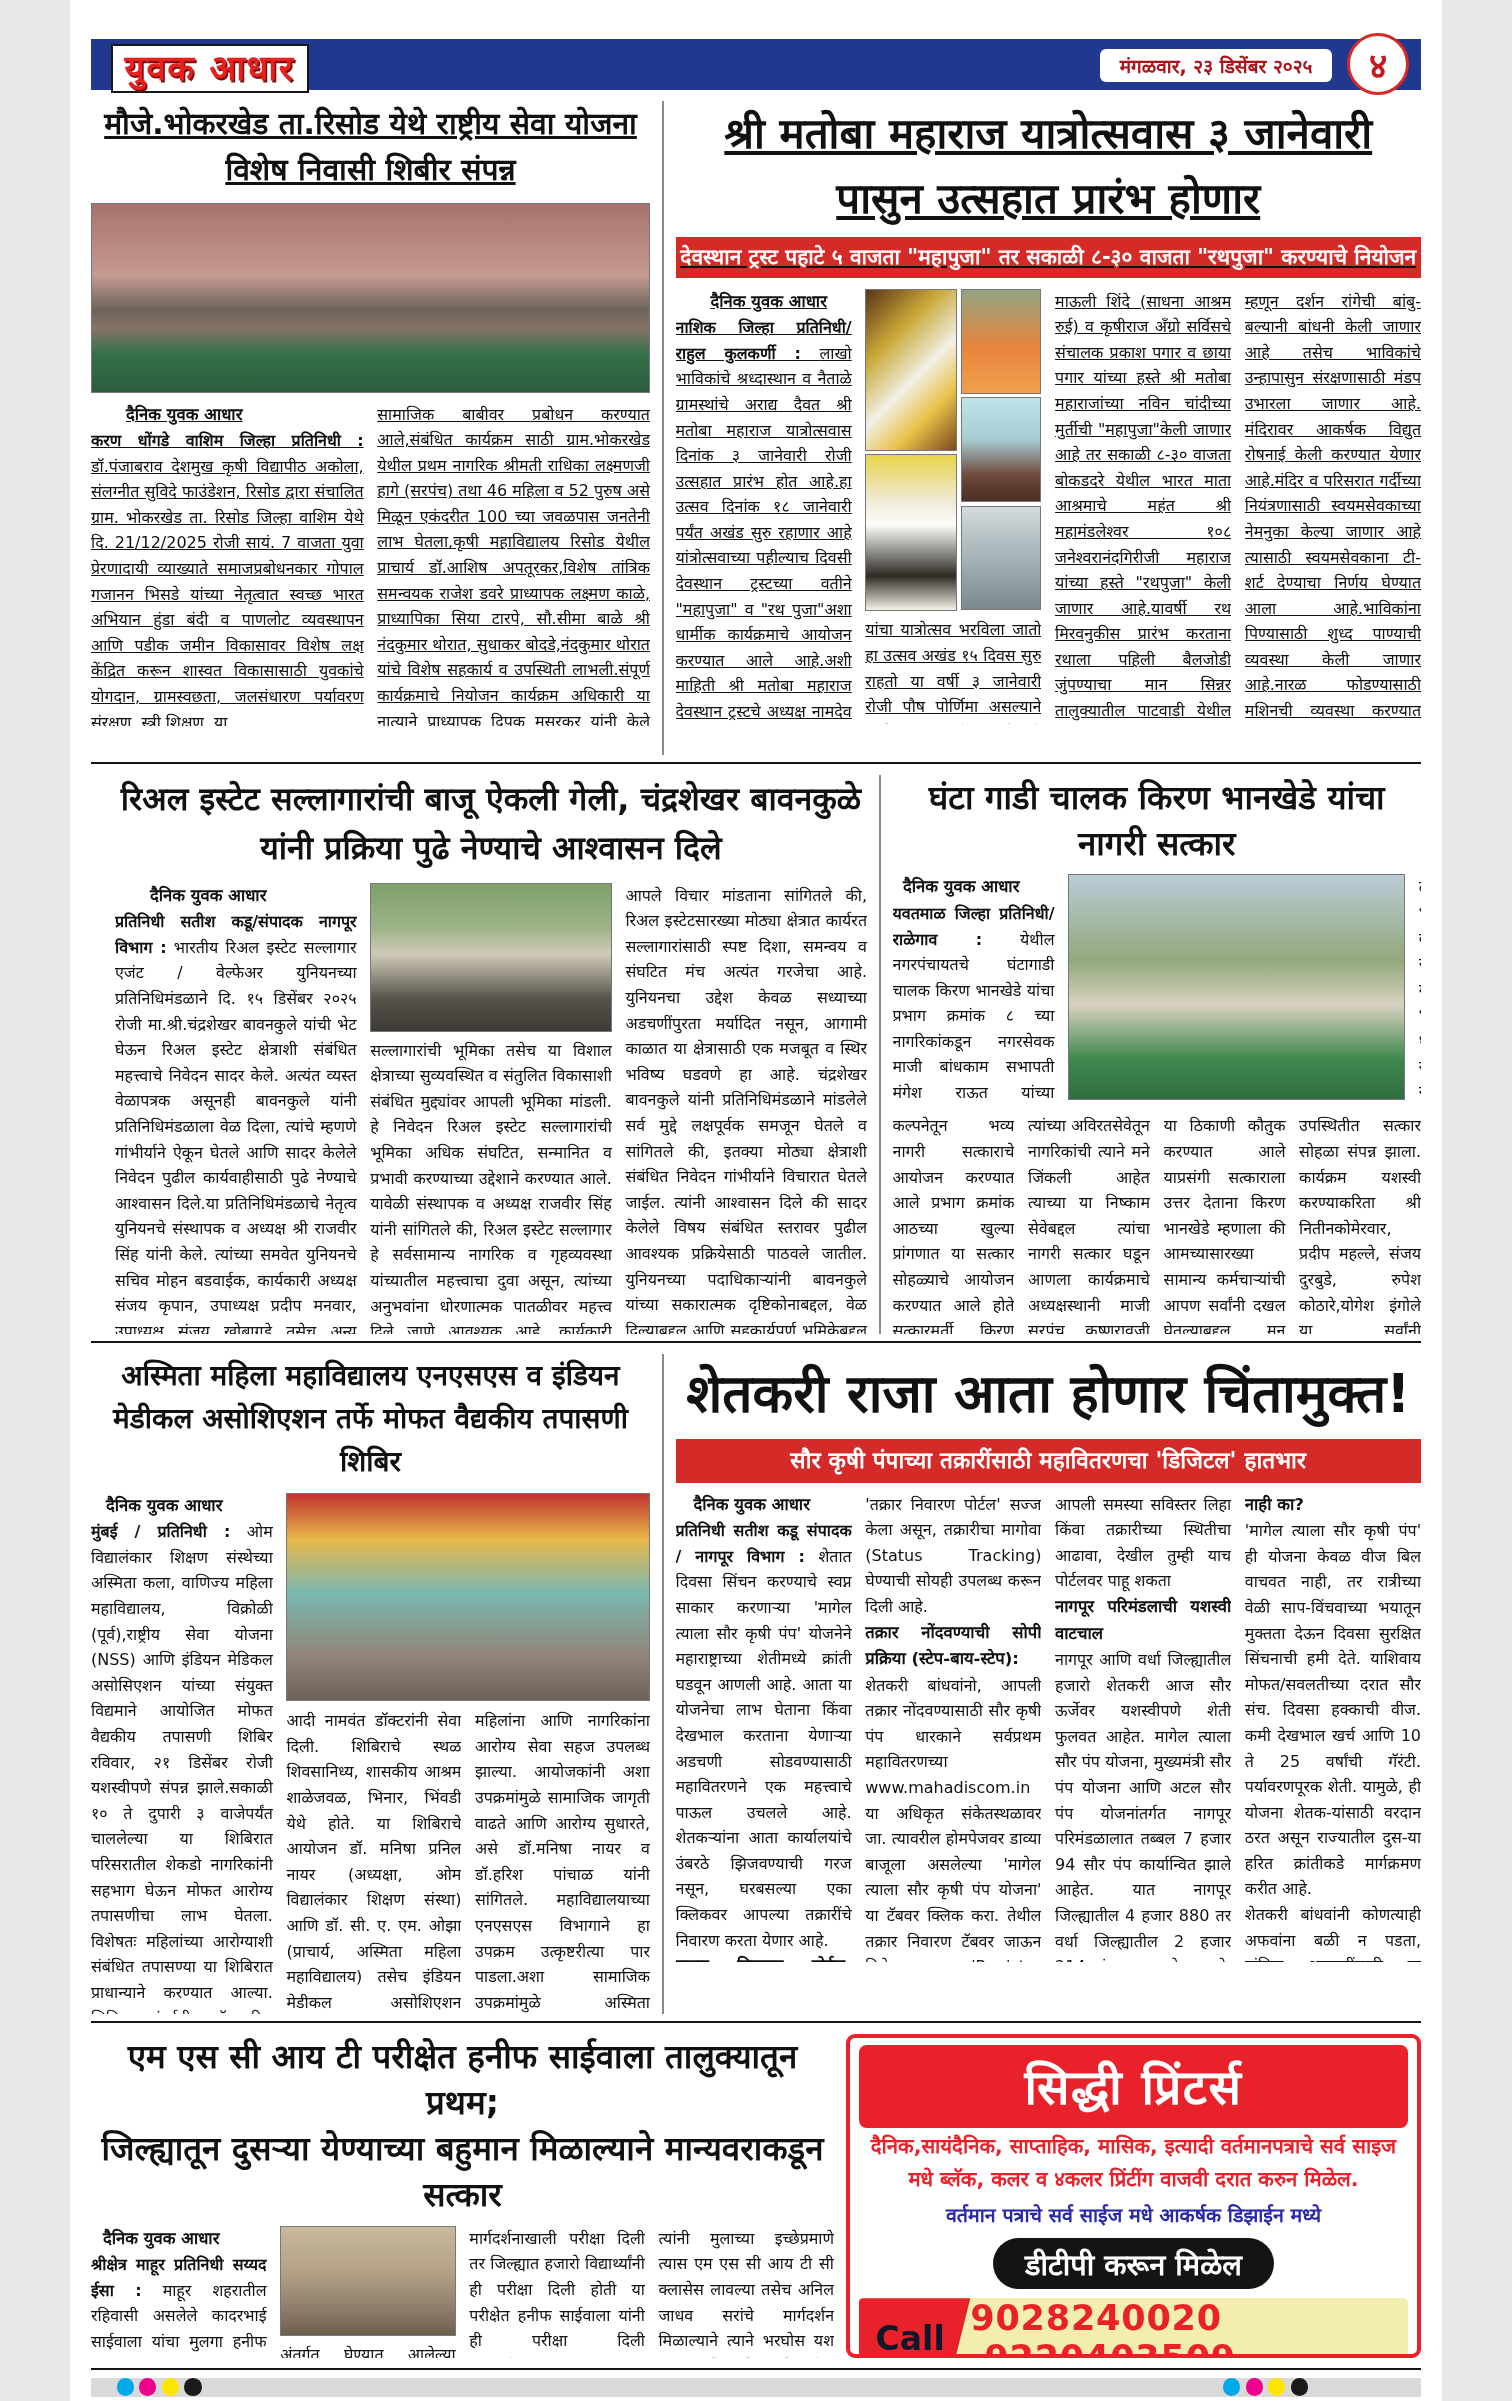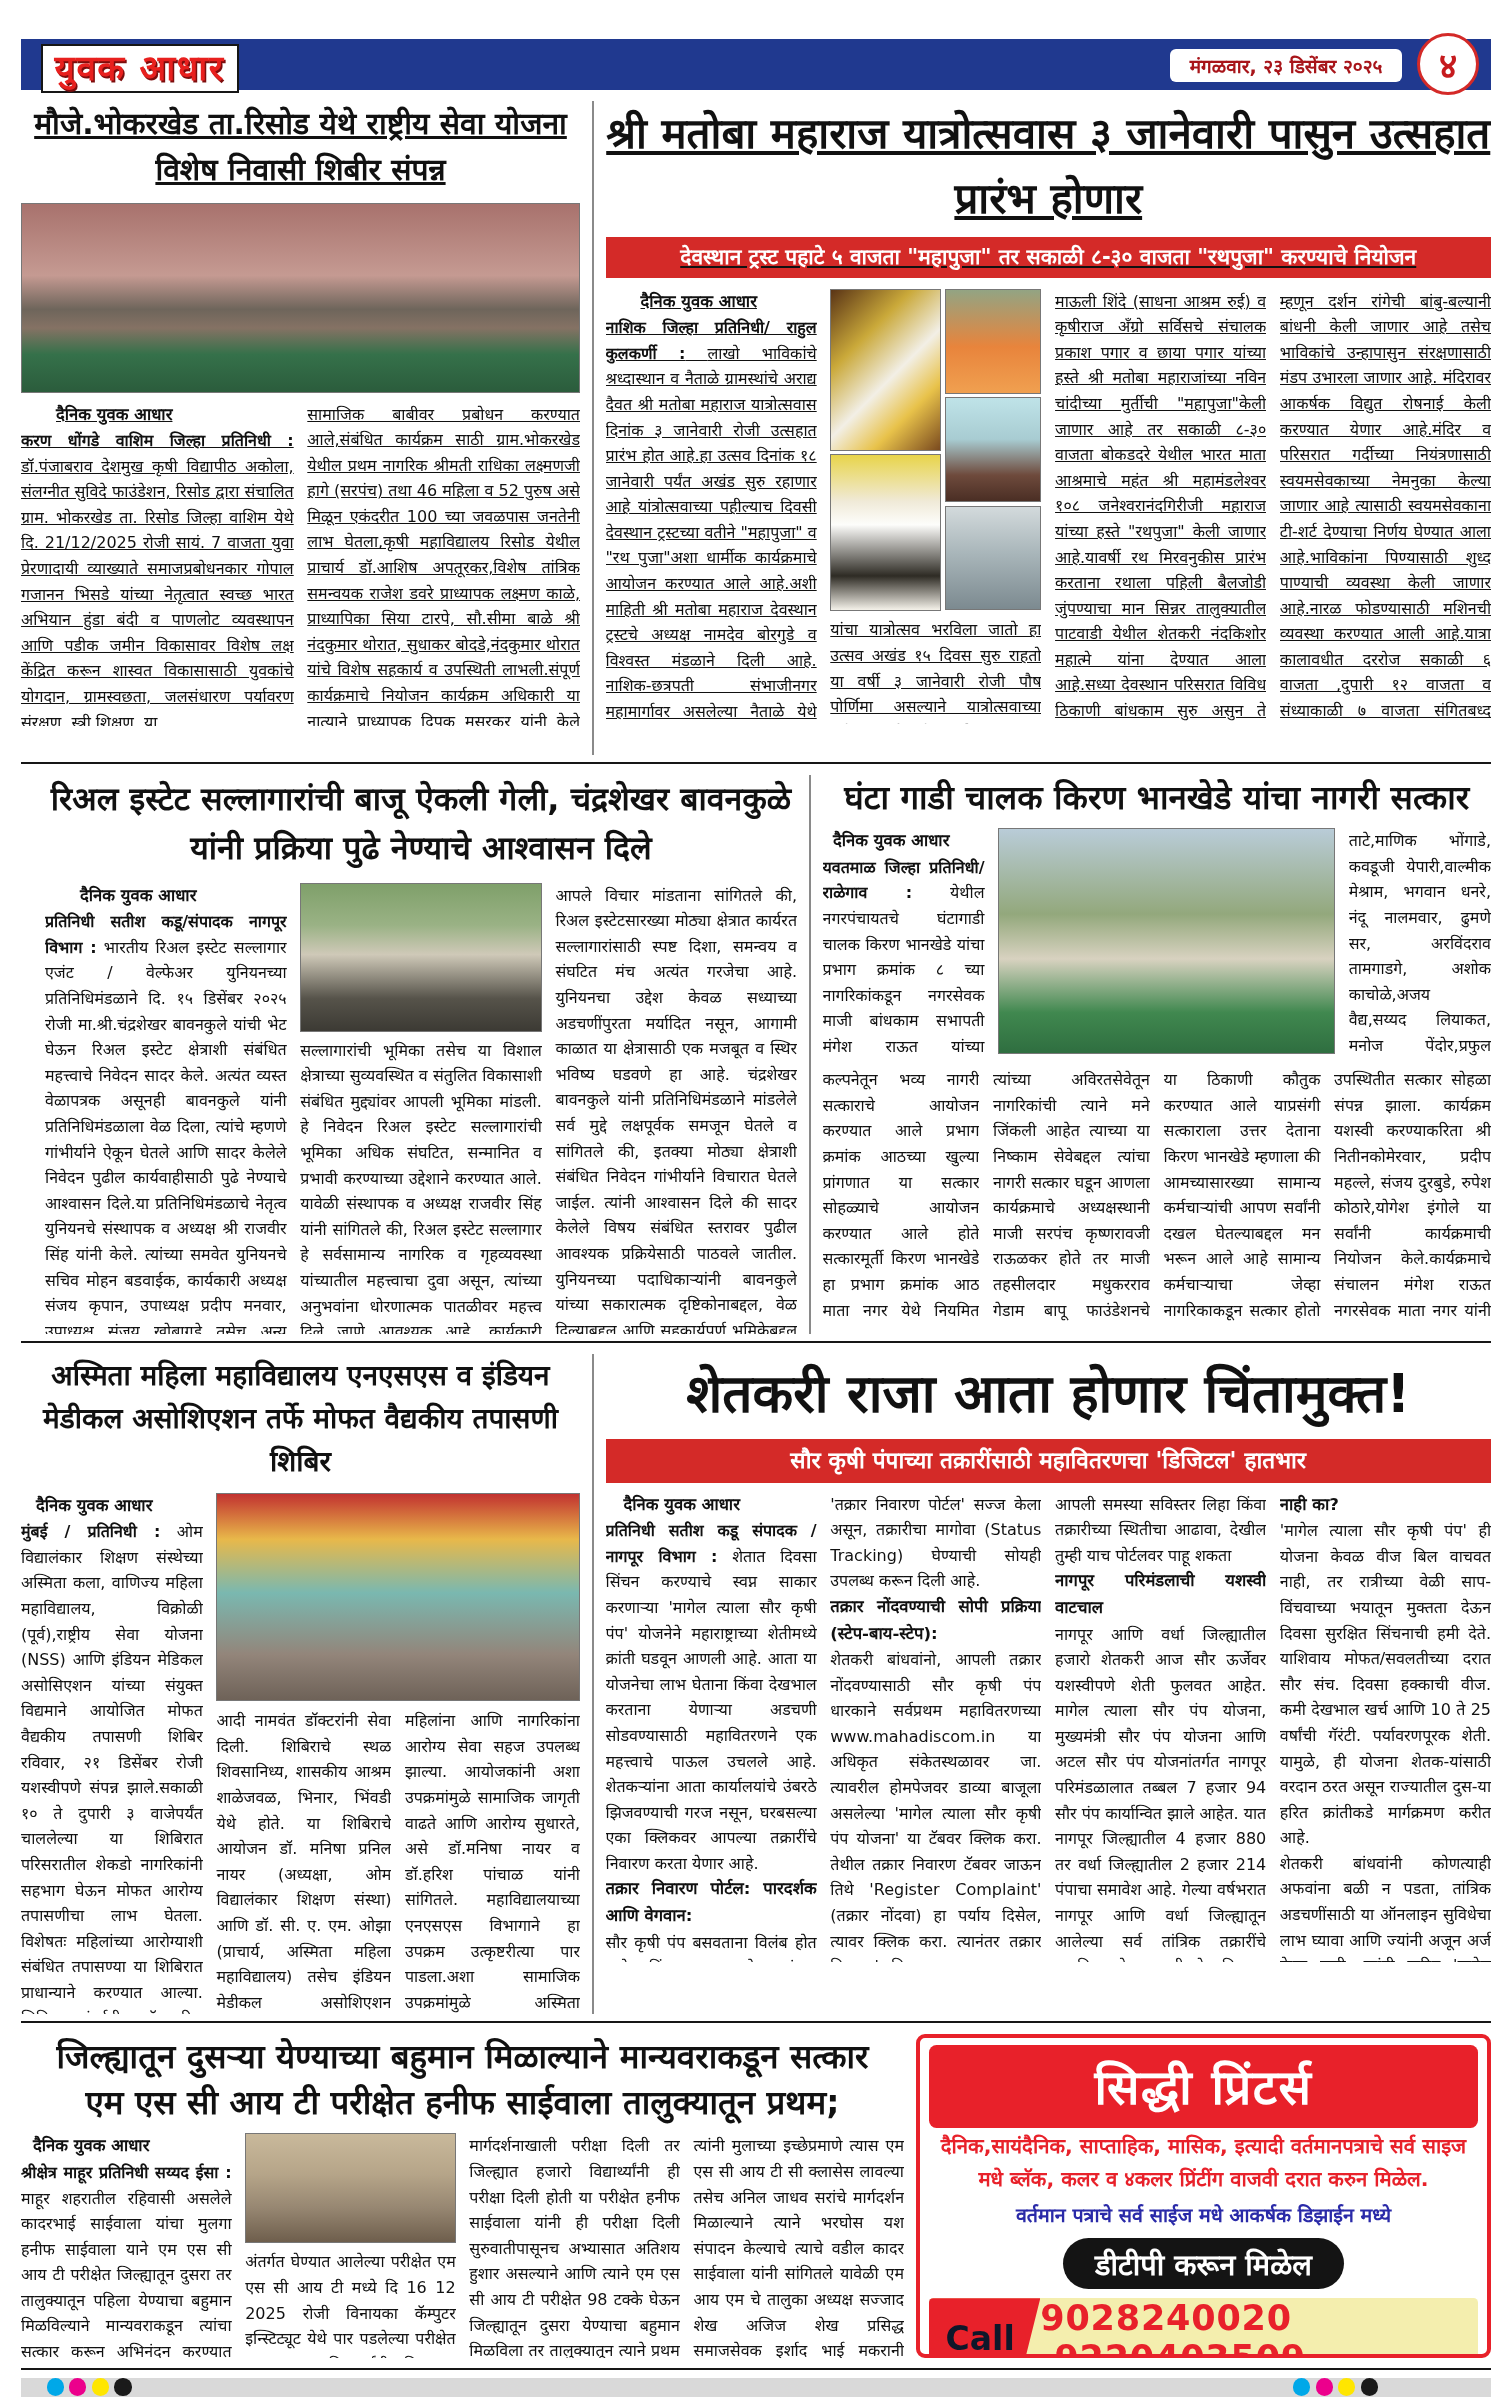--- a/index.html
+++ b/index.html
@@ -1,18 +1,18 @@
 <!DOCTYPE html>
 <html style="font-size:12px"><head>
 <meta charset="utf-8">
 <style>
   * { margin:0; padding:0; box-sizing:border-box; }
   html,body { background:#e8e8e8; }
   .page {
-    width:1512px; height:2401px; background:#ffffff; margin:0 auto;
+    width:1372px; height:2401px; background:#ffffff; margin:0 auto;
     font-family:"DejaVu Sans", sans-serif; color:#111; overflow:hidden; position:relative;
   }
   
   .masthead { margin:39px 21px 0; height:51px; background:#20398f; position:relative; }
   .logo-box {
     position:absolute; left:19.6px; top:4.5px; background:#fff; border:2.3px solid #161616;
     padding:1.5px 12px; font-size:35px; font-weight:800; color:#e8201e;
     text-shadow:1.5px 1.5px 0 #7c0d0d; letter-spacing:1.5px; line-height:1.2;
   }
   .date-box {
@@ -270,22 +270,22 @@
         </div>
       </div>
     </section>
   </div>
 
   <hr class="hline">
 
   <div class="row row4">
 
     <section class="art left">
+      <h2 class="h-sm">एम एस सी आय टी परीक्षेत हनीफ साईवाला तालुक्यातून प्रथम;</h2>
       <h2 class="h-sm">जिल्ह्यातून दुसऱ्या येण्याच्या बहुमान मिळाल्याने मान्यवराकडून सत्कार</h2>
-      <h2 class="h-sm">एम एस सी आय टी परीक्षेत हनीफ साईवाला तालुक्यातून प्रथम;</h2>
       <div class="cols" style="margin-top:7.5px;height:226px;">
         <div class="col">
           <p class="kicker" style="padding-left:12px;">दैनिक युवक आधार</p>
           <p class="body-p"><b class="byline">श्रीक्षेत्र माहूर प्रतिनिधी सय्यद ईसा :</b> <span>माहूर शहरातील रहिवासी असलेले कादरभाई साईवाला यांचा मुलगा हनीफ साईवाला याने एम एस सी आय टी परीक्षेत जिल्ह्यातून दुसरा तर तालुक्यातून पहिला येण्याचा बहुमान मिळविल्याने मान्यवराकडून त्यांचा सत्कार करून अभिनंदन करण्यात आले माहूर येथे शासनाच्या महाराष्ट्र स्टेट बोर्ड ऑफ टेक्निकल एज्युकेशन या शिक्षण प्रकारात एम एस बी टी इ</span></p>
         </div>
         <div class="col">
           <div class="ph ph-mscit" style="height:110px;margin-bottom:6px;"></div>
           <p class="body-p">अंतर्गत घेण्यात आलेल्या परीक्षेत एम एस सी आय टी मध्ये दि 16 12 2025 रोजी विनायका कॅम्पुटर इन्स्टिट्यूट येथे पार पडलेल्या परीक्षेत एकूण 46 विद्यार्थ्यांनी विनायका कम्प्युटरचे संचालक आनिल जाधव सर यांच्या</p>
         </div>
         <div class="col">

